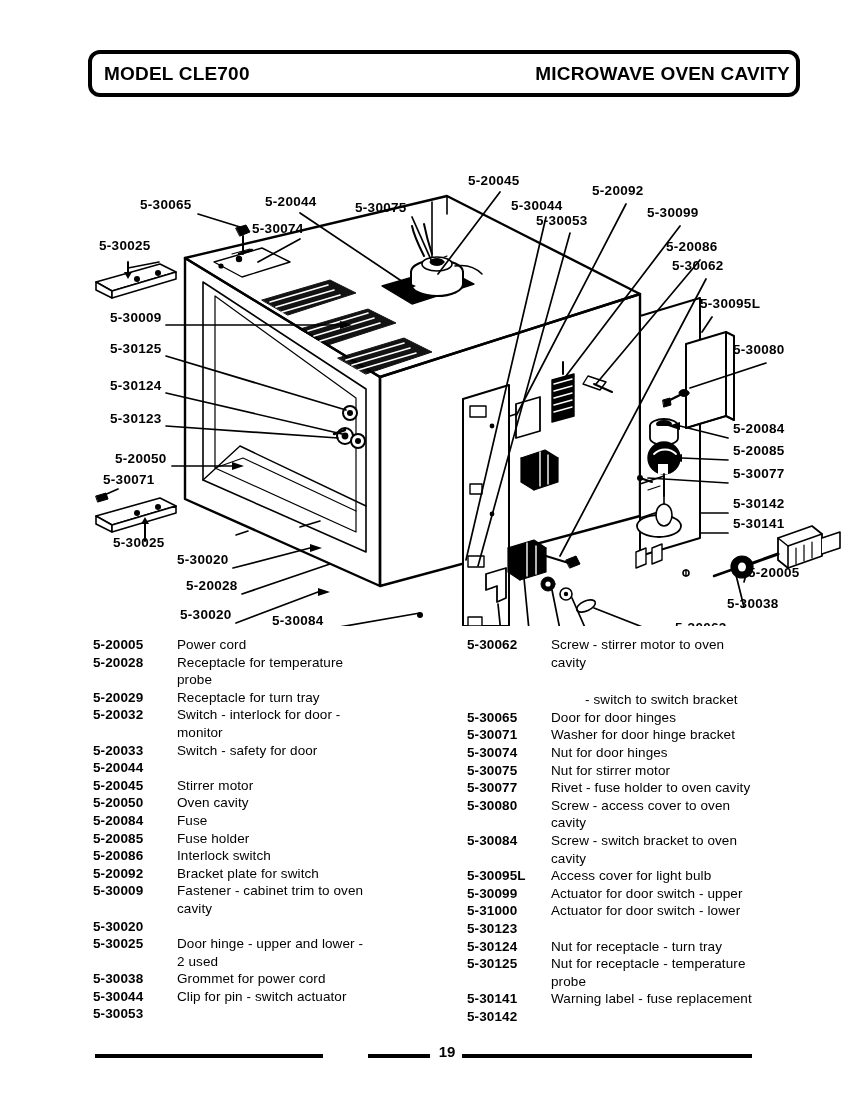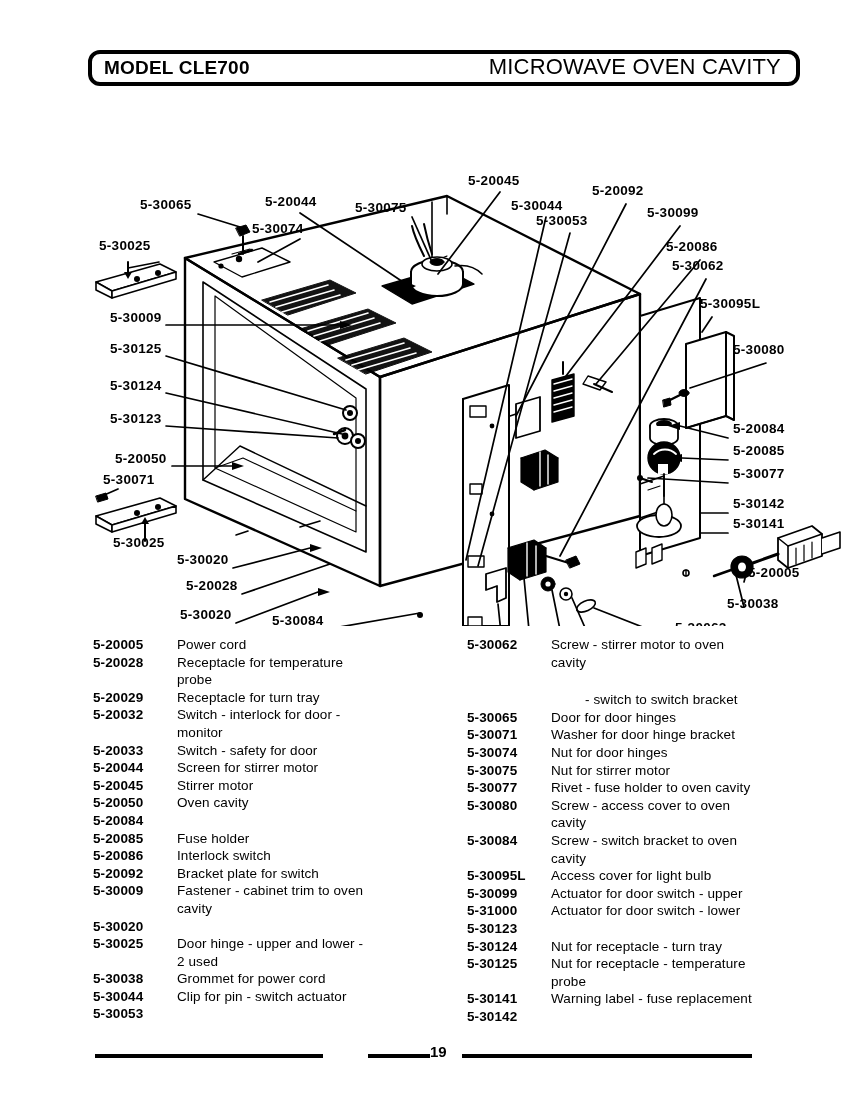--- a/index.html
+++ b/index.html
@@ -5,31 +5,31 @@
 <style>
   html,body{margin:0;padding:0;background:#ffffff;}
   body{
     width:848px;height:1100px;position:relative;overflow:hidden;
     font-family:"Liberation Sans","DejaVu Sans",sans-serif;
     color:#000;
     -webkit-font-smoothing:none;
   }
   
   #header-banner{
-    position:absolute;left:88px;top:50px;width:712px;height:36px;
+    position:absolute;left:88px;top:50px;width:712px;height:47px;
     border:4px solid #000;border-radius:12px;box-sizing:border-box;
     background:#fff;
   }
   #header-banner .model{
     position:absolute;left:12px;top:50%;transform:translateY(-52%);
     font-size:19px;font-weight:bold;letter-spacing:.2px;white-space:nowrap;
   }
   #header-banner .section{
-    position:absolute;right:15px;top:50%;transform:translateY(-52%);
-    font-size:22px;font-weight:normal;letter-spacing:.2px;white-space:nowrap;
+    position:absolute;right:6px;top:50%;transform:translateY(-52%);
+    font-size:19px;font-weight:bold;letter-spacing:.2px;white-space:nowrap;
   }
 
   
   #diagram{position:absolute;left:0;top:86px;width:848px;height:540px;}
   #diagram svg{display:block;}
 
   .cal{font-family:"Liberation Sans","DejaVu Sans",sans-serif;
        font-size:13.5px;font-weight:bold;fill:#000;letter-spacing:.3px;}
 
   
@@ -49,21 +49,21 @@
   .pdesc .cont{display:block;}
   .pdesc .cont.indent{padding-left:34px;margin-top:20px;}
 
   
   #footer{position:absolute;left:0;top:1040px;width:848px;height:30px;}
   #footer .rule{position:absolute;top:14px;height:4px;background:#000;}
   #footer .rule.r1{left:95px;width:228px;}
   #footer .rule.r2{left:368px;width:62px;}
   #footer .rule.r3{left:462px;width:290px;}
   #footer .pageno{
-    position:absolute;left:430px;top:3px;width:34px;text-align:left;
+    position:absolute;left:430px;top:3px;width:34px;text-align:center;
     font-size:15px;font-weight:bold;
   }
 </style>
 </head>
 <body>
 
 <div id="header-banner">
   <div class="model">MODEL CLE700</div>
   <div class="section">MICROWAVE OVEN CAVITY</div>
 </div>
@@ -398,32 +398,32 @@
       <div class="prow">
         <div class="pnum">5-20032</div>
         <div class="pdesc">Switch - interlock for door -<span class="cont">monitor</span></div>
       </div>
       <div class="prow">
         <div class="pnum">5-20033</div>
         <div class="pdesc">Switch - safety for door</div>
       </div>
       <div class="prow">
         <div class="pnum">5-20044</div>
-        <div class="pdesc">Screen for stirrer motor</div>
       </div>
       <div class="prow">
         <div class="pnum">5-20045</div>
         <div class="pdesc">Stirrer motor</div>
       </div>
       <div class="prow">
         <div class="pnum">5-20050</div>
         <div class="pdesc">Oven cavity</div>
       </div>
       <div class="prow">
         <div class="pnum">5-20084</div>
+        <div class="pdesc">Fuse</div>
       </div>
       <div class="prow">
         <div class="pnum">5-20085</div>
         <div class="pdesc">Fuse holder</div>
       </div>
       <div class="prow">
         <div class="pnum">5-20086</div>
         <div class="pdesc">Interlock switch</div>
       </div>
       <div class="prow">

